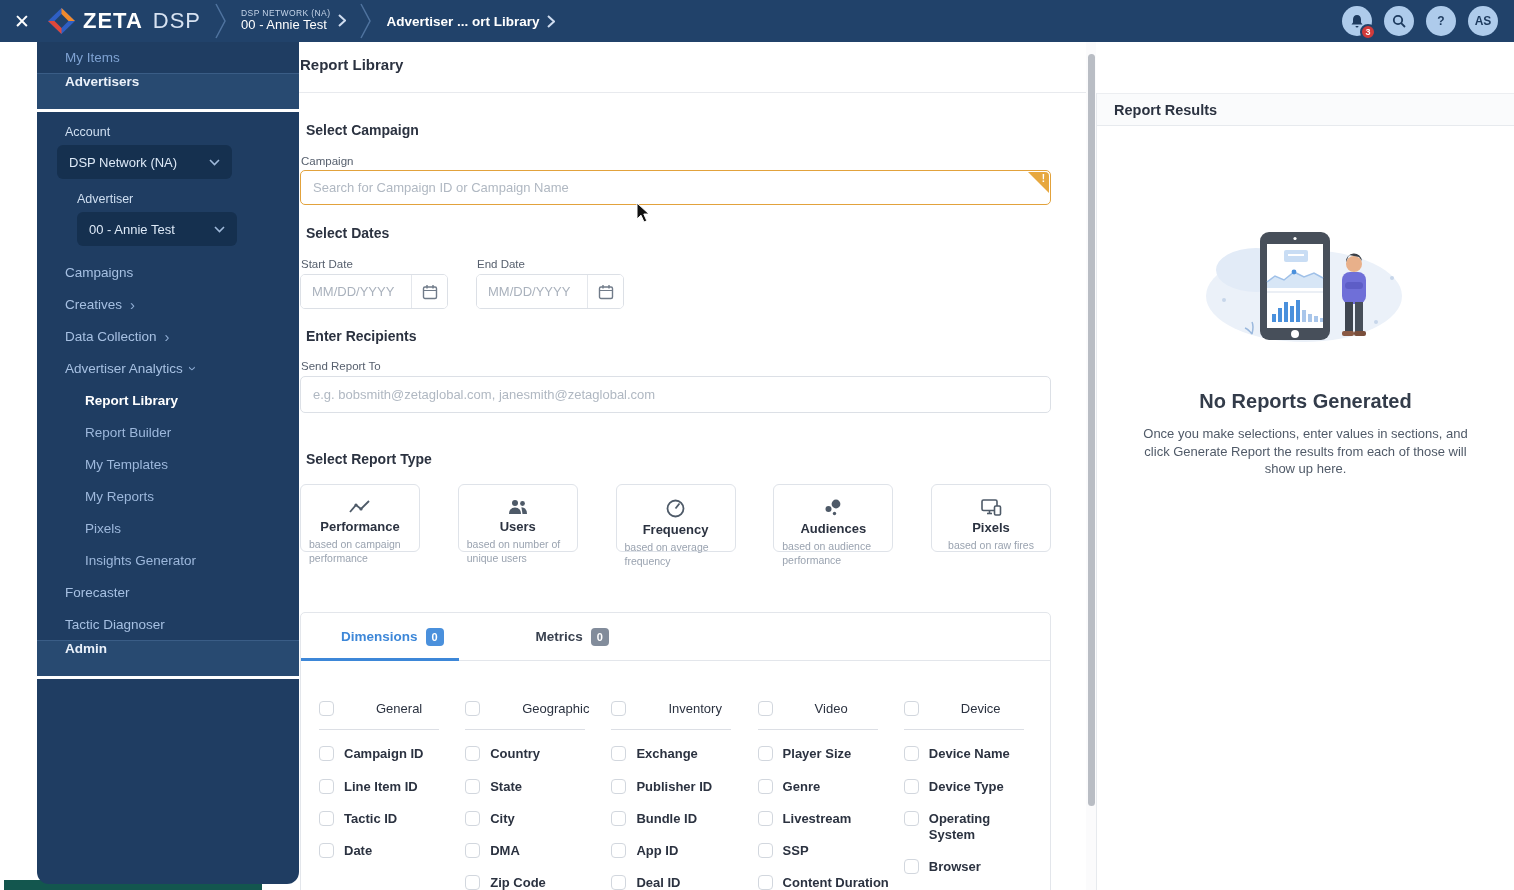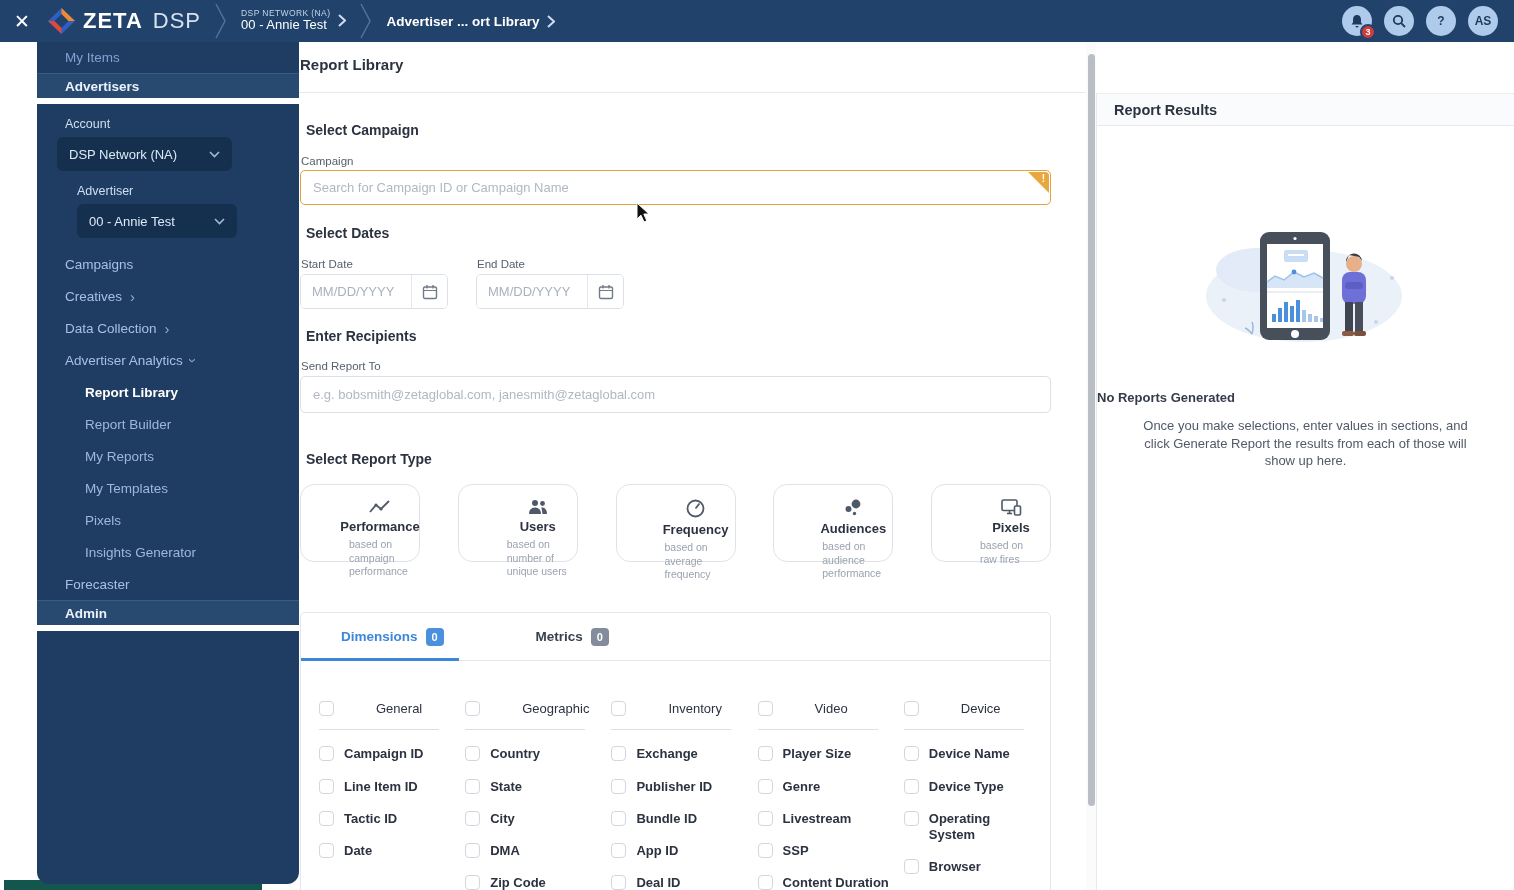--- a/index.html
+++ b/index.html
@@ -25,22 +25,22 @@
                 color:#1d3a5e; font-weight:700; font-size:12px; }
   .bell-badge { position:absolute; right:-4px; bottom:-4px; width:16px; height:16px; border-radius:50%;
                 background:#d23b3b; border:2px solid #21426a; color:#fff; font-size:9px; font-weight:700;
                 display:flex; align-items:center; justify-content:center; }
 
   
   .side-strip { position:absolute; left:4px; top:880px; width:258px; height:10px; background:#13564e; z-index:1; }
   .sidebar { position:absolute; left:0; top:42px; width:262px; height:842px; background:#1f3d62;
              border-radius:0 0 12px 12px; z-index:2; color:#a6c0e2; font-size:13.5px;margin-left:37px; }
   .side-myitems { height:31px; display:flex; align-items:center; padding-left:28px; color:#7ea2d2; cursor:pointer; }
-  .side-band { height:31px; display:flex; align-items:center; padding-left:28px; background:#284a71;
-               border-top:1px solid #3a5d86; border-bottom:6px solid #ffffff; color:#eaf1fa;
+  .side-band { height:39px; display:flex; padding-left:28px; background:#284a71;
+               border-top:1px solid #3a5d86; border-bottom:3px solid #ffffff; color:#eaf1fa;
                font-weight:600; cursor:pointer; }
   .side-label { padding-left:28px; margin-top:13px; font-size:12.5px; color:#cfdff1; }
   .side-label.indent { padding-left:40px; }
   .side-dd { margin:6px 0 0 20px; width:175px; height:34px; background:#15304f; border-radius:6px;
              display:flex; align-items:center; justify-content:space-between; padding:0 12px;
              color:#dde9f7; font-size:13px; cursor:pointer; }
   .side-dd.indent { margin-left:40px; width:160px; }
   .nav { margin-top:10px; }
   .nav-item { height:32px; display:flex; align-items:center; gap:8px; padding-left:28px; cursor:pointer; }
   .nav-item.sub { padding-left:48px; color:#9db8dc; }
@@ -66,22 +66,22 @@
   .corner-flag span { position:absolute; right:4px; top:1px; color:#fff; font-size:10px; font-weight:700; }
   .date-field { position:absolute; width:148px; height:35px; border:1px solid #dce0e6; border-radius:5px;
                 display:flex; align-items:stretch; overflow:hidden; }
   .date-field input { border:none; outline:none; flex:1; padding:0 11px; font-size:13px;
                       font-family:"Liberation Sans",sans-serif; color:#2b3240; min-width:0; }
   .date-field input::placeholder { color:#aab2bd; }
   .cal-btn { width:36px; border-left:1px solid #e4e7ec; display:flex; align-items:center;
              justify-content:center; cursor:pointer; background:#fff; }
 
   .cards-row { position:absolute; left:38px; top:442px; width:751px; display:flex; justify-content:space-between; }
-  .rcard { width:120px; height:78px; border:1px solid #dfe3e9; border-radius:14px; background:#fff;
-           display:flex; flex-direction:column; align-items:center; padding-top:14px; cursor:pointer;padding-left:40px; }
+  .rcard { width:120px; height:68px; border:1px solid #dfe3e9; border-radius:6px; background:#fff;
+           display:flex; flex-direction:column; align-items:center; padding-top:14px; cursor:pointer; }
   .rcard-icon { height:22px; display:flex; align-items:center; }
   .rcard-title { font-size:13px; font-weight:600; color:#2b3240; margin-top:4px; }
   .rcard-desc { font-size:10.5px; color:#9aa3b0; line-height:1.3; margin-top:4px; padding:0 8px; }
 
   .tab-card { position:absolute; left:38px; top:570px; width:751px; height:330px;
               border:1px solid #e3e6eb; border-radius:5px; background:#fff; }
   .tabs-row { position:relative; height:48px; border-bottom:1px solid #e3e6eb; display:flex; align-items:center; }
   .tab { display:inline-flex; align-items:center; gap:8px; font-size:13.5px; cursor:pointer; }
   .tab.active { color:#3d87d8; font-weight:700; margin-left:40px; }
   .tab.idle { color:#39414f; font-weight:600; margin-left:92px; }
@@ -103,21 +103,21 @@
   
   .vscroll { position:absolute; left:1086px; top:42px; width:10px; height:848px; background:#fbfbfc; }
   .vscroll-thumb { position:absolute; left:1.5px; top:54px; width:7px; height:752px; background:#b9bdc4; border-radius:4px; cursor:pointer; }
 
   
   .results { position:absolute; left:1096px; top:93px; width:418px; height:797px;
              border-left:1px solid #e7eaee; background:#fff; }
   .results-head { height:33px; background:#fafbfc; border-top:1px solid #eceef1; border-bottom:1px solid #e7eaee;
                   display:flex; align-items:center; padding-left:17px; font-size:14.5px; font-weight:700; color:#2b3240; }
   .illus { display:block; margin:104px auto 0 auto; }
-  .empty-title { text-align:left; margin-top:40px; font-size:13px; font-weight:700; color:#333c4a; }
+  .empty-title { text-align:center; margin-top:40px; font-size:20px; font-weight:700; color:#333c4a; }
   .empty-body { text-align:center; margin:12px auto 0 auto; max-width:330px; font-size:13px;
                 color:#505a68; line-height:1.35; }
 
   .cursor { position:absolute; left:636px; top:202px; z-index:9; pointer-events:none; }
   svg { display:block; }
 </style>
 </head>
 <body>
 
 <div class="topbar">
@@ -231,33 +231,36 @@
         <span>Advertiser Analytics</span>
         <span class="nav-chev down">›</span>
       </div>
     <div class="nav-item sub active">
         <span>Report Library</span>
       </div>
     <div class="nav-item sub">
         <span>Report Builder</span>
       </div>
     <div class="nav-item sub">
+        <span>My Templates</span>
+      </div>
+    <div class="nav-item sub">
         <span>My Reports</span>
-      </div>
-    <div class="nav-item sub">
-        <span>My Templates</span>
       </div>
     <div class="nav-item sub">
         <span>Pixels</span>
       </div>
     <div class="nav-item sub">
         <span>Insights Generator</span>
       </div>
     <div class="nav-item">
         <span>Forecaster</span>
+      </div>
+    <div class="nav-item">
+        <span>Tactic Diagnoser</span>
       </div>
   </div>
   <div class="side-band">
     <span>Admin</span>
   </div>
 </div>
 
 <div class="main">
   <div class="page-title">Report Library</div>
   <div class="title-divider"></div>

